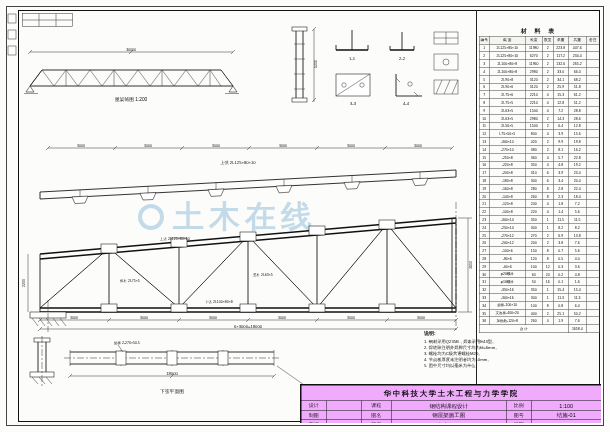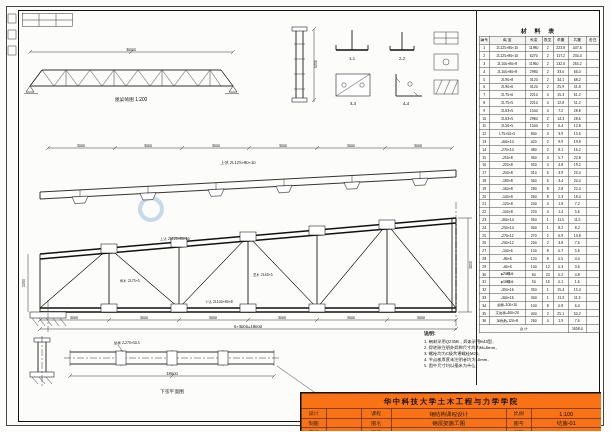--- a/index.html
+++ b/index.html
@@ -28,21 +28,21 @@
   .mt-inner table{border-collapse:collapse;table-layout:fixed;width:240px;margin-left:2px;}
   .mt-inner th,.mt-inner td{border:1px solid #444;font-size:7px;font-weight:normal;text-align:center;
     height:14.6px;padding:0 1px;overflow:hidden;white-space:nowrap;}
   .mt-inner thead th{font-size:7.5px;background:#f4f4f0;}
   
   .notes-wrap{left:424px;top:330px;width:125px;height:52px;overflow:hidden;}
   .notes-inner{width:250px;}
   .notes-title{font-size:10px;font-weight:bold;margin-bottom:2px;}
   .note-line{font-size:8.5px;line-height:1.45;white-space:nowrap;}
   
-  .tb-wrap{left:300px;top:392px;width:300px;height:38px;overflow:hidden;border-left:1.5px solid #111;border-top:1.5px solid #111;background:#f97316;}
+  .tb-wrap{left:300px;top:384px;width:300px;height:38px;overflow:hidden;border-left:1.5px solid #111;border-top:1.5px solid #111;background:#f0abfc;}
   .tb-inner{width:600px;}
   .tb-inner table{border-collapse:collapse;table-layout:fixed;width:600px;}
   .tb-inner td{border:1px solid #111;text-align:center;overflow:hidden;white-space:nowrap;}
   .tb-school{font-size:15px;font-weight:bold;letter-spacing:3px;height:28px;}
   .tb-lab{font-size:10px;height:16px;color:#222;}
   .tb-val{font-size:11px;height:16px;}
   
   .watermark{left:138px;top:196px;display:flex;align-items:center;gap:9px;opacity:.8;color:#b6d2e6;pointer-events:none;}
   .wm-logo{width:26px;height:26px;border:4px solid #b6d2e6;border-radius:50%;box-sizing:border-box;}
   .wm-text{font-size:31px;font-weight:bold;letter-spacing:5px;}
@@ -64,20 +64,21 @@
 
   <svg class="abs" style="left:22px;top:13px;" width="52" height="15">
     <rect x="0.5" y="0.5" width="50" height="13" class="thin"></rect>
     <line x1="0.5" y1="7" x2="50.5" y2="7" class="thin"></line>
     <line x1="17" y1="0.5" x2="17" y2="13.5" class="thin"></line>
     <line x1="34" y1="0.5" x2="34" y2="13.5" class="thin"></line>
   </svg>
 
   <div class="abs watermark">
     <span class="wm-logo"></span>
+    <span class="wm-text">土木在线</span>
   </div>
 
   <svg class="abs" style="left:24px;top:46px;" width="215" height="58" viewBox="0 0 215 58">
     <line x1="6" y1="6" x2="209" y2="6" class="thin"></line>
     <path d="M4 8 L8 4" class="thin"></path>
       <path d="M105 8 L109 4" class="thin"></path>
       <path d="M207 8 L211 4" class="thin"></path>
     <text x="107" y="4.5" class="t3 mid">30000</text>
     <line x1="6" y1="40" x2="209" y2="40" class="med"></line>
     <line x1="18" y1="24" x2="197" y2="24" class="med"></line>

